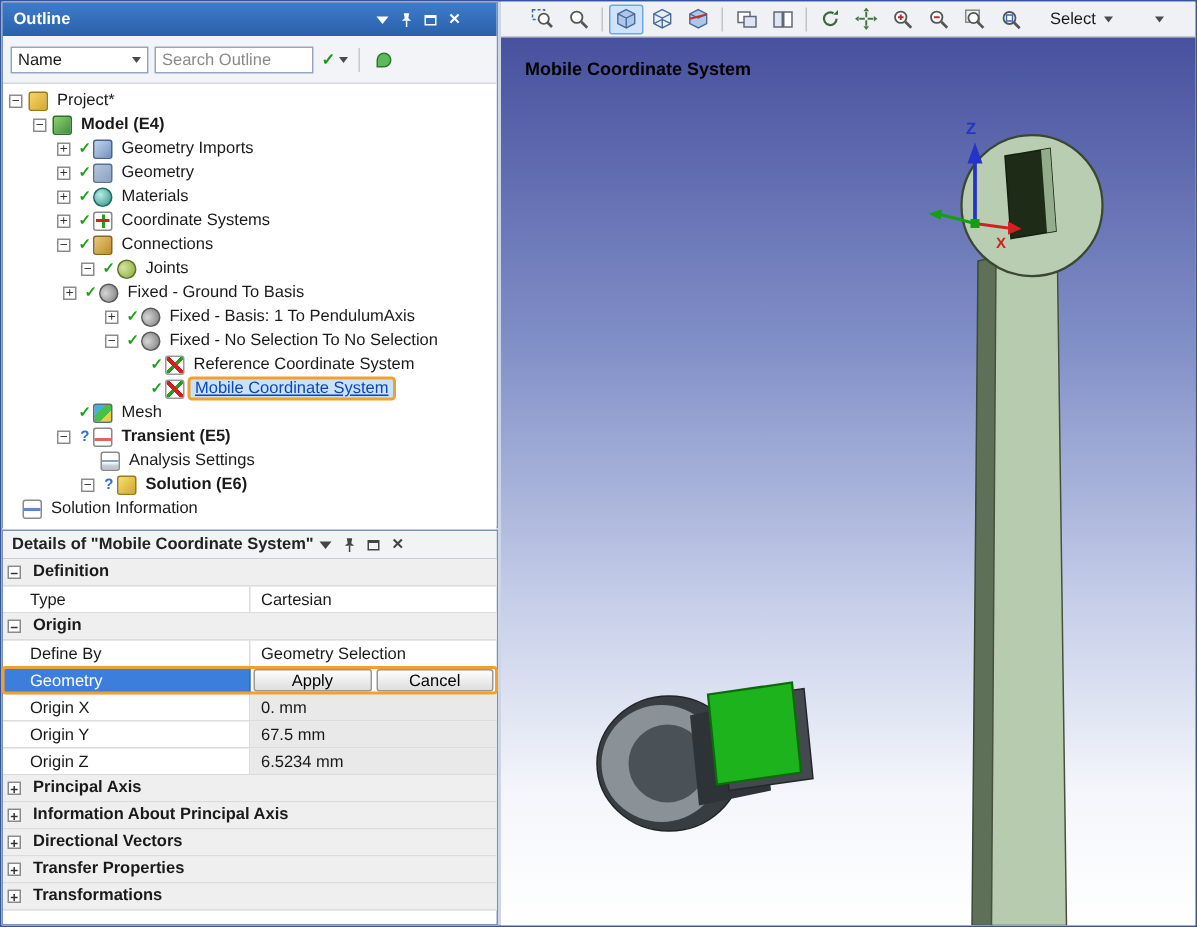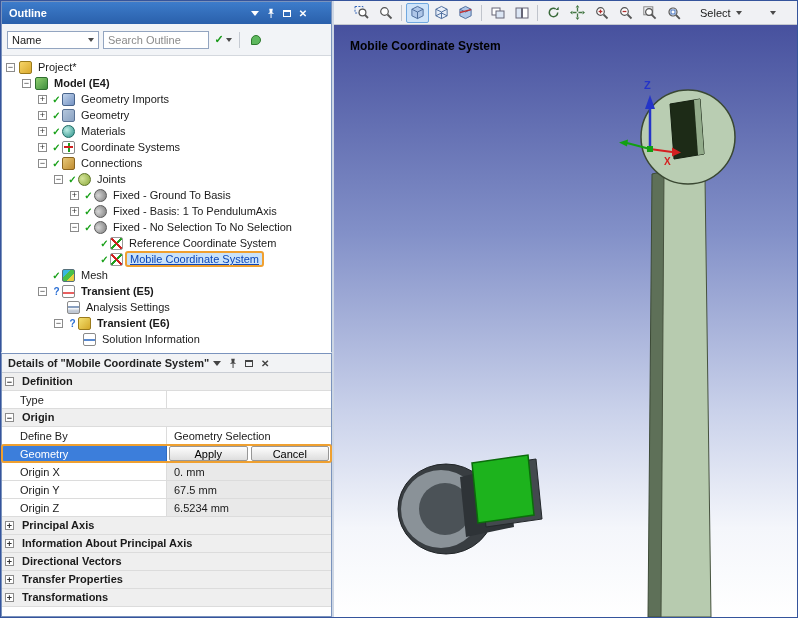--- a/index.html
+++ b/index.html
@@ -209,21 +209,21 @@
           <span class="state check"></span>
           <span class="ticon i-conn"></span>
           <span class="tlabel">Connections</span>
         </div>
         <div class="tree-row" style="padding-left:52px">
           <span class="twisty minus"></span>
           <span class="state check"></span>
           <span class="ticon i-joints"></span>
           <span class="tlabel">Joints</span>
         </div>
-        <div class="tree-row" style="padding-left:68px">
+        <div class="tree-row" style="padding-left:40px">
           <span class="twisty plus"></span>
           <span class="state check"></span>
           <span class="ticon i-joint"></span>
           <span class="tlabel">Fixed - Ground To Basis</span>
         </div>
         <div class="tree-row" style="padding-left:68px">
           <span class="twisty plus"></span>
           <span class="state check"></span>
           <span class="ticon i-joint"></span>
           <span class="tlabel">Fixed - Basis: 1 To PendulumAxis</span>
@@ -261,23 +261,23 @@
         <div class="tree-row" style="padding-left:52px">
           <span class="twisty leaf"></span>
           <span class="state blank"></span>
           <span class="ticon i-aset"></span>
           <span class="tlabel">Analysis Settings</span>
         </div>
         <div class="tree-row" style="padding-left:52px">
           <span class="twisty minus"></span>
           <span class="state question"></span>
           <span class="ticon i-sol"></span>
-          <span class="tlabel bold">Transient (E6)</span>
-        </div>
-        <div class="tree-row" style="padding-left:68px">
+          <span class="tlabel bold">Solution (E6)</span>
+        </div>
+        <div class="tree-row" style="">
           <span class="twisty leaf"></span>
           <span class="state blank"></span>
           <span class="ticon i-sinfo"></span>
           <span class="tlabel">Solution Information</span>
         </div>
       </div>
     </div>
 
     <div class="panel details-panel">
       <div class="details-titlebar">
@@ -300,20 +300,21 @@
           </span>
       </div>
 
       <div class="dtable">
         <div class="drow dcat">
           <span class="dtwisty minus"></span>
           <span class="cat-label">Definition</span>
         </div>
         <div class="drow">
           <div class="dname">Type</div>
+          <div class="dval">Cartesian</div>
         </div>
         <div class="drow dcat">
           <span class="dtwisty minus"></span>
           <span class="cat-label">Origin</span>
         </div>
         <div class="drow">
           <div class="dname">Define By</div>
           <div class="dval">Geometry Selection</div>
         </div>
         <div class="drow annot">

